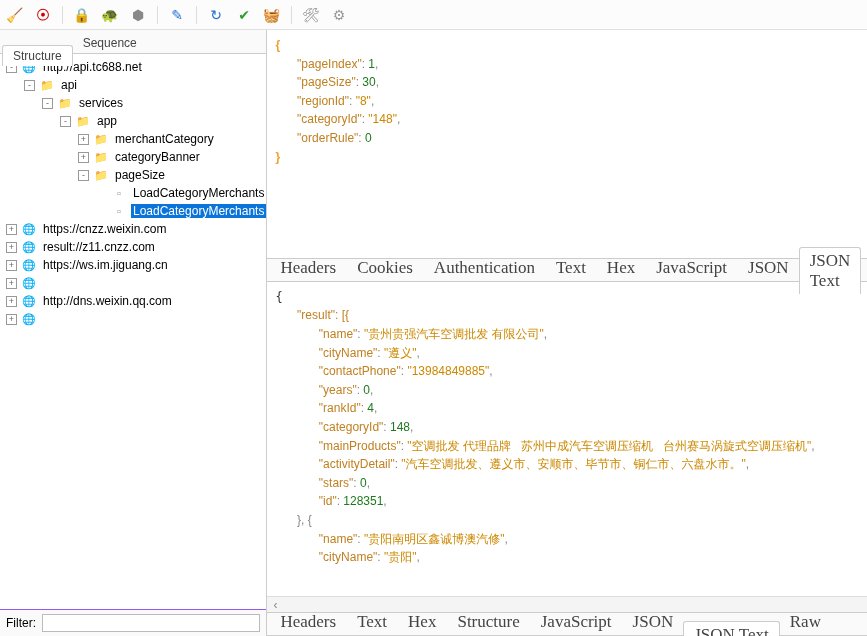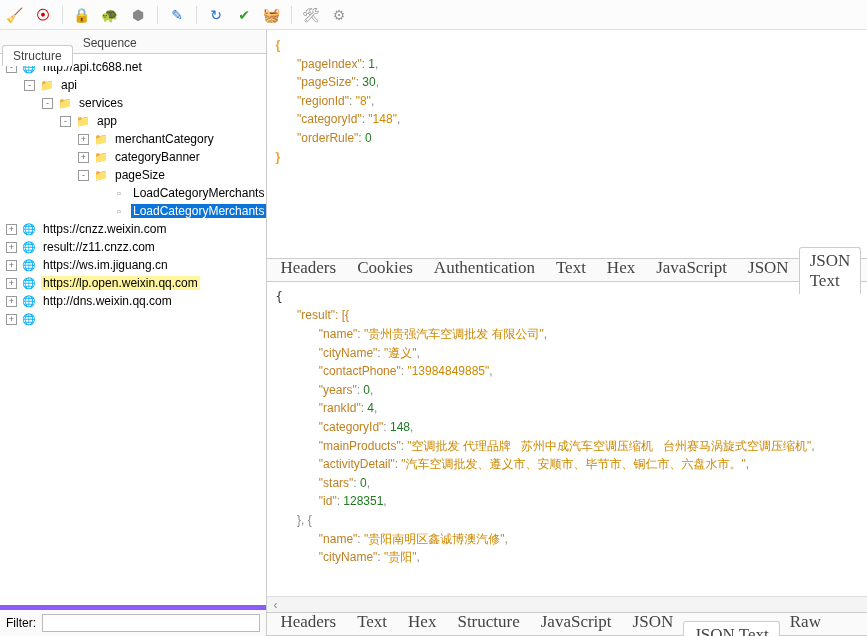--- a/index.html
+++ b/index.html
@@ -17,21 +17,21 @@
 .node { display: flex; align-items: center; height: 18px; white-space: nowrap; cursor: default; }
 .toggle { width: 11px; height: 11px; border: 1px solid #999; display: inline-flex; align-items: center; justify-content: center; font-size: 9px; line-height: 1; background: #fff; margin-right: 4px; color: #666; cursor: pointer; }
 .spacer { display:inline-block; width: 15px; }
 .nicon { width: 16px; height: 16px; display: inline-flex; align-items: center; justify-content: center; margin-right: 4px; font-size: 11px; }
 .folder { color: #2b7cd3; }
 .globe { color: #3a7fbf; }
 .file { color: #999; }
 .label { padding: 0 2px; }
 .label.selected { background: #0a74da; color: #fff; }
 .label.hl { background: #fff59d; }
-.filterbar { border-top: 5px solid #8b5cf6; padding: 4px 6px; display: flex; align-items: center; gap: 6px; background: #fafafa; }
+.filterbar { border-top: 1px solid #8b5cf6; padding: 4px 6px; display: flex; align-items: center; gap: 6px; background: #fafafa; }
 .filterbar input { flex: 1; border: 1px solid #bbb; height: 18px; padding: 0 4px; }
 .pane { flex: 1; overflow: auto; background: #fff; padding: 6px 8px; font-family: Consolas, monospace; font-size: 12px; white-space: pre; color: #333; line-height: 1.55; }
 .pane .brace { color: #f0a030; font-weight: bold; }
 .pane .key { color: #c08020; }
 .pane .str { color: #cc8800; }
 .pane .num { color: #1e7a1e; }
 .pane .punct { color: #888; }
 .lower-tabbar { display: flex; align-items: flex-end; border-top: 1px solid #ccc; border-bottom: 1px solid #ccc; background: #fafafa; padding-left: 2px; height: 24px; }
 .lower-tabbar .tab { font-size: 17px; font-family: Liberation Serif, serif; }
 .hscroll { height: 16px; border-top: 1px solid #ddd; background: #f4f4f4; display:flex; align-items:center; }
@@ -121,21 +121,20 @@
           <span class="label">result://z11.cnzz.com</span>
         </div>
         <div class="node" style="padding-left: 6px;">
           <span class="toggle">+</span>
           <span class="nicon globe">🌐</span>
           <span class="label">https://ws.im.jiguang.cn</span>
         </div>
         <div class="node" style="padding-left: 6px;">
           <span class="toggle">+</span>
           <span class="nicon globe">🌐</span>
-          <span class="label hl">https://lp.open.weixin.qq.com</span>
         </div>
         <div class="node" style="padding-left: 6px;">
           <span class="toggle">+</span>
           <span class="nicon globe">🌐</span>
           <span class="label">http://dns.weixin.qq.com</span>
         </div>
         <div class="node" style="padding-left: 6px;">
           <span class="toggle">+</span>
           <span class="nicon globe">🌐</span>
         </div>

